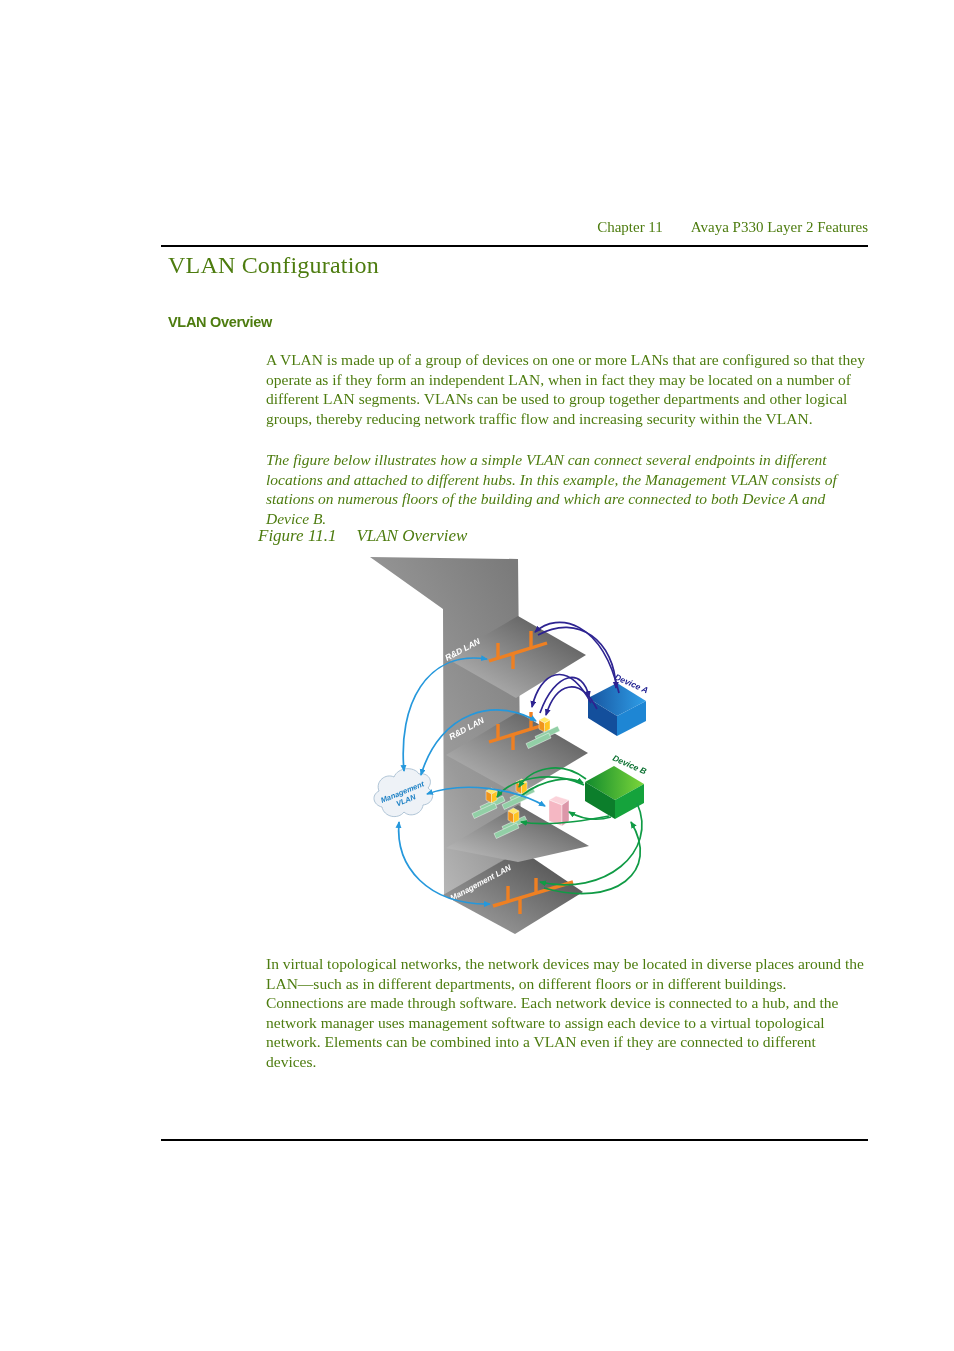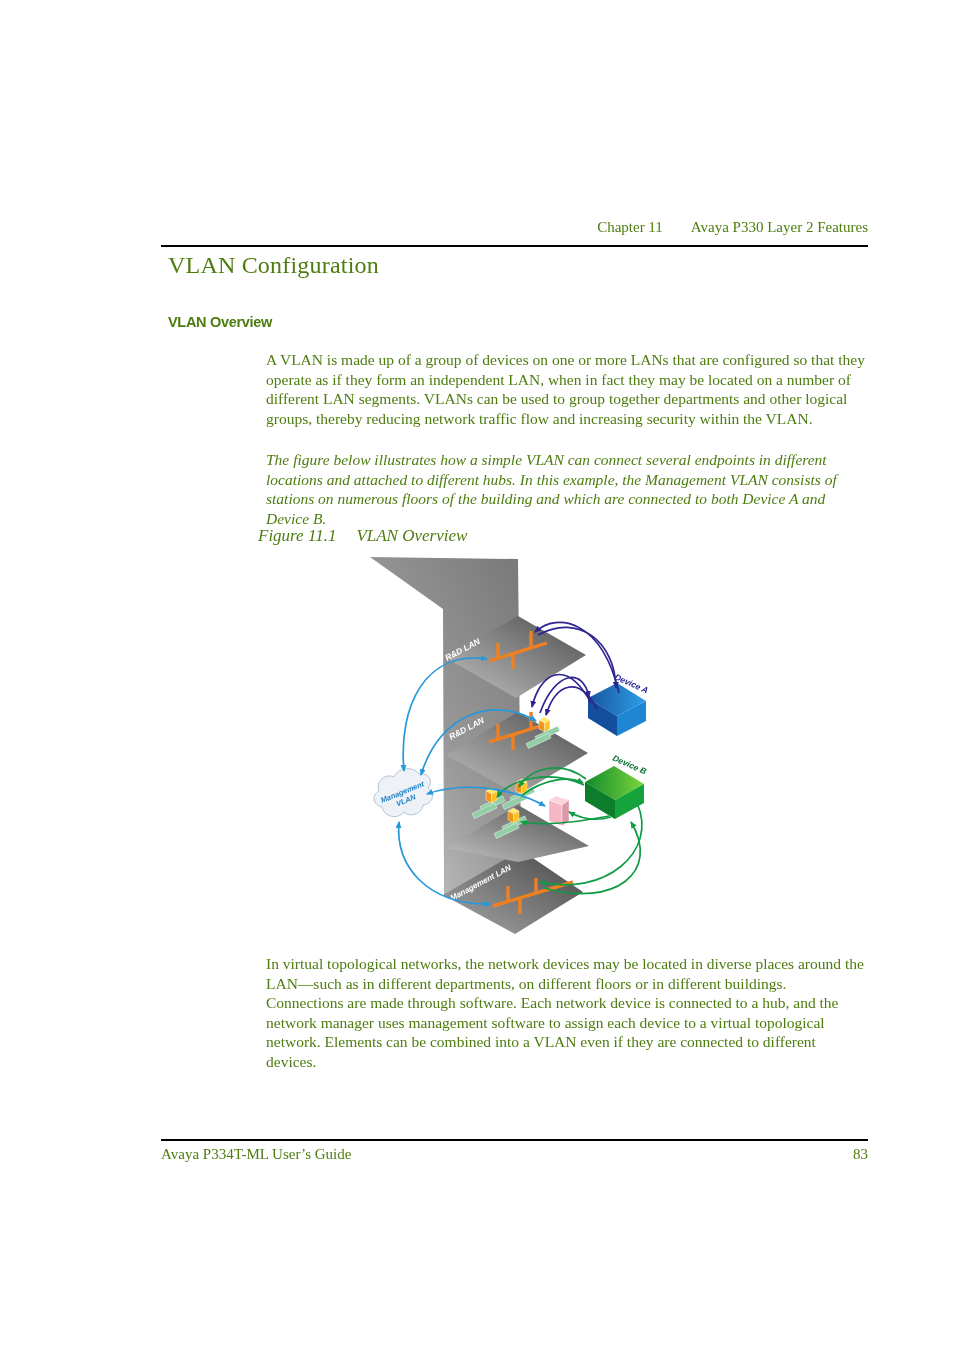--- a/index.html
+++ b/index.html
@@ -192,18 +192,14 @@
       <path d="M36,216 C30,150 58,95 119,104" marker-start="url(#aB)" marker-end="url(#aB)"></path>
       <path d="M53,220 C72,156 128,142 168,166" marker-start="url(#aB)" marker-end="url(#aB)"></path>
       <path d="M59,239 C95,226 145,233 177,251" marker-start="url(#aB)" marker-end="url(#aB)"></path>
       <path d="M31,267 C27,312 60,350 122,349" marker-start="url(#aB)" marker-end="url(#aB)"></path>
     </g>
   </svg>
 
   <p id="p3" class="body-text">In virtual topological networks, the network devices may be located in diverse places around the LAN—such as in different departments, on different floors or in different buildings. Connections are made through software. Each network device is connected to a hub, and the network manager uses management software to assign each device to a virtual topological network. Elements can be combined into a VLAN even if they are connected to different devices.</p>
 
   <div class="rule-bottom"></div>
-  <div class="footer-row">
-    <span>Avaya P334T-ML User’s Guide</span>
-    <span>83</span>
-  </div>
 
 </div>
 
 </body></html>

